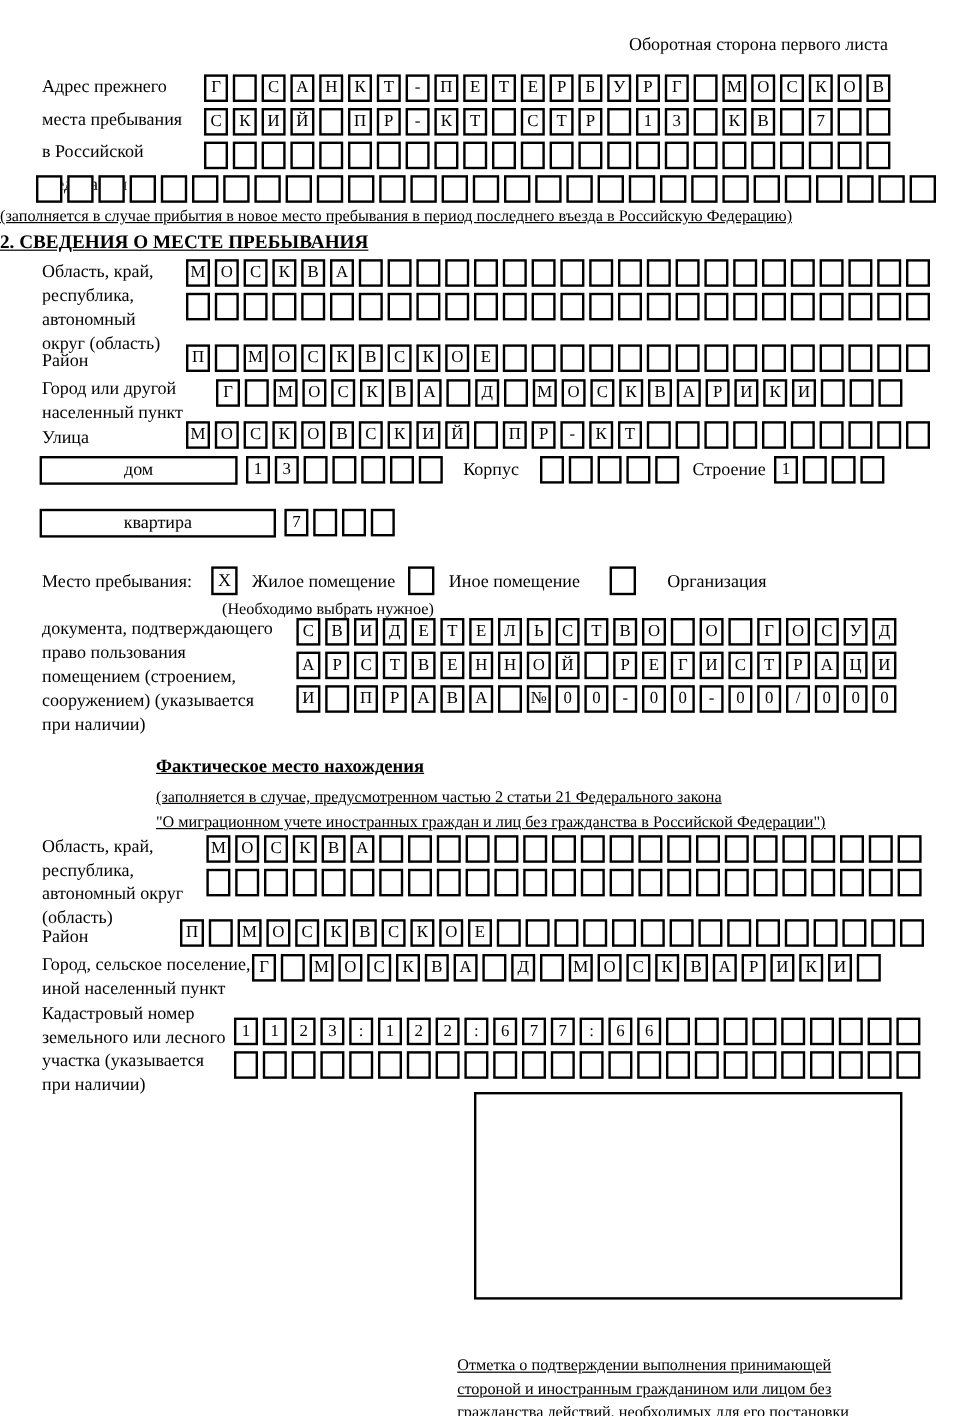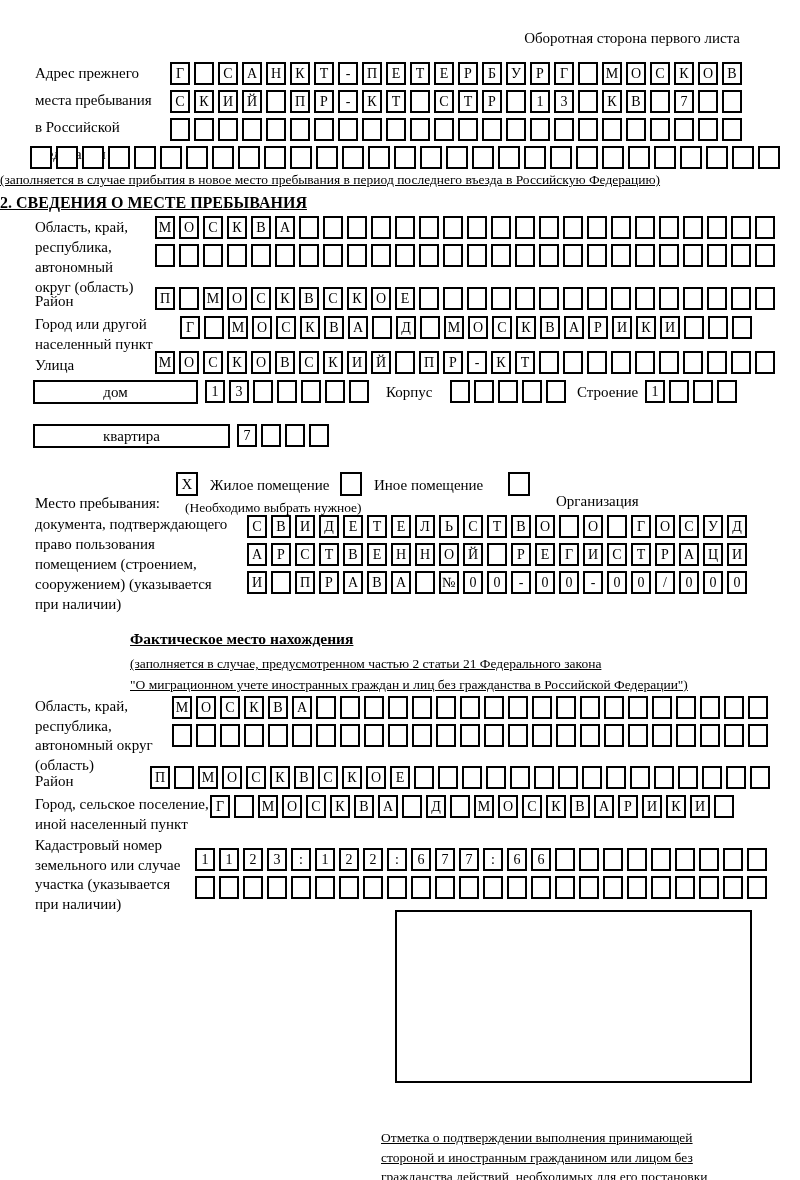--- a/index.html
+++ b/index.html
@@ -339,27 +339,27 @@
     </div>
 
   <div class="bigbox" style="left:33px;top:424px;width:197px;height:24px;">квартира</div>
   <div class="cellrow" style="left:237px;top:424px;">
       <span class="cell">7</span>
       <span class="cell"></span>
       <span class="cell"></span>
       <span class="cell"></span>
     </div>
 
-  <div class="abs lbl" style="left:35px;top:492px;line-height:22px;">Место пребывания:</div>
+  <div class="abs lbl" style="left:35px;top:474px;line-height:22px;">Место пребывания:</div>
   <div class="cb" style="left:176px;top:472px;">X</div>
   <div class="abs lbl" style="left:210px;top:474px;line-height:22px;">Жилое помещение</div>
   <div class="cb" style="left:340px;top:472px;"></div>
   <div class="abs lbl" style="left:374px;top:474px;line-height:22px;">Иное помещение</div>
   <div class="cb" style="left:508px;top:472px;"></div>
-  <div class="abs lbl" style="left:556px;top:490px;line-height:22px;">Организация</div>
+  <div class="abs lbl" style="left:556px;top:474px;line-height:22px;">Организация</div>
   <div class="abs note" style="left:185px;top:500px;">(Необходимо выбрать нужное)</div>
 
   <div class="abs lbl tight" style="left:35px;top:514px;">
     <div>документа, подтверждающего</div>
     <div>право пользования</div>
     <div>помещением (строением,</div>
     <div>сооружением) (указывается</div>
     <div>при наличии)</div>
   </div>
   <div class="cellrow" style="left:247px;top:515px;">
@@ -551,21 +551,21 @@
       <span class="cell">А</span>
       <span class="cell">Р</span>
       <span class="cell">И</span>
       <span class="cell">К</span>
       <span class="cell">И</span>
       <span class="cell"></span>
     </div>
 
   <div class="abs lbl mid" style="left:35px;top:836px;">
     <div>Кадастровый номер</div>
-    <div>земельного или случае</div>
+    <div>земельного или лесного</div>
     <div>участка (указывается</div>
     <div>при наличии)</div>
   </div>
   <div class="cellrow" style="left:195px;top:848px;">
       <span class="cell">1</span>
       <span class="cell">1</span>
       <span class="cell">2</span>
       <span class="cell">3</span>
       <span class="cell">:</span>
       <span class="cell">1</span>

